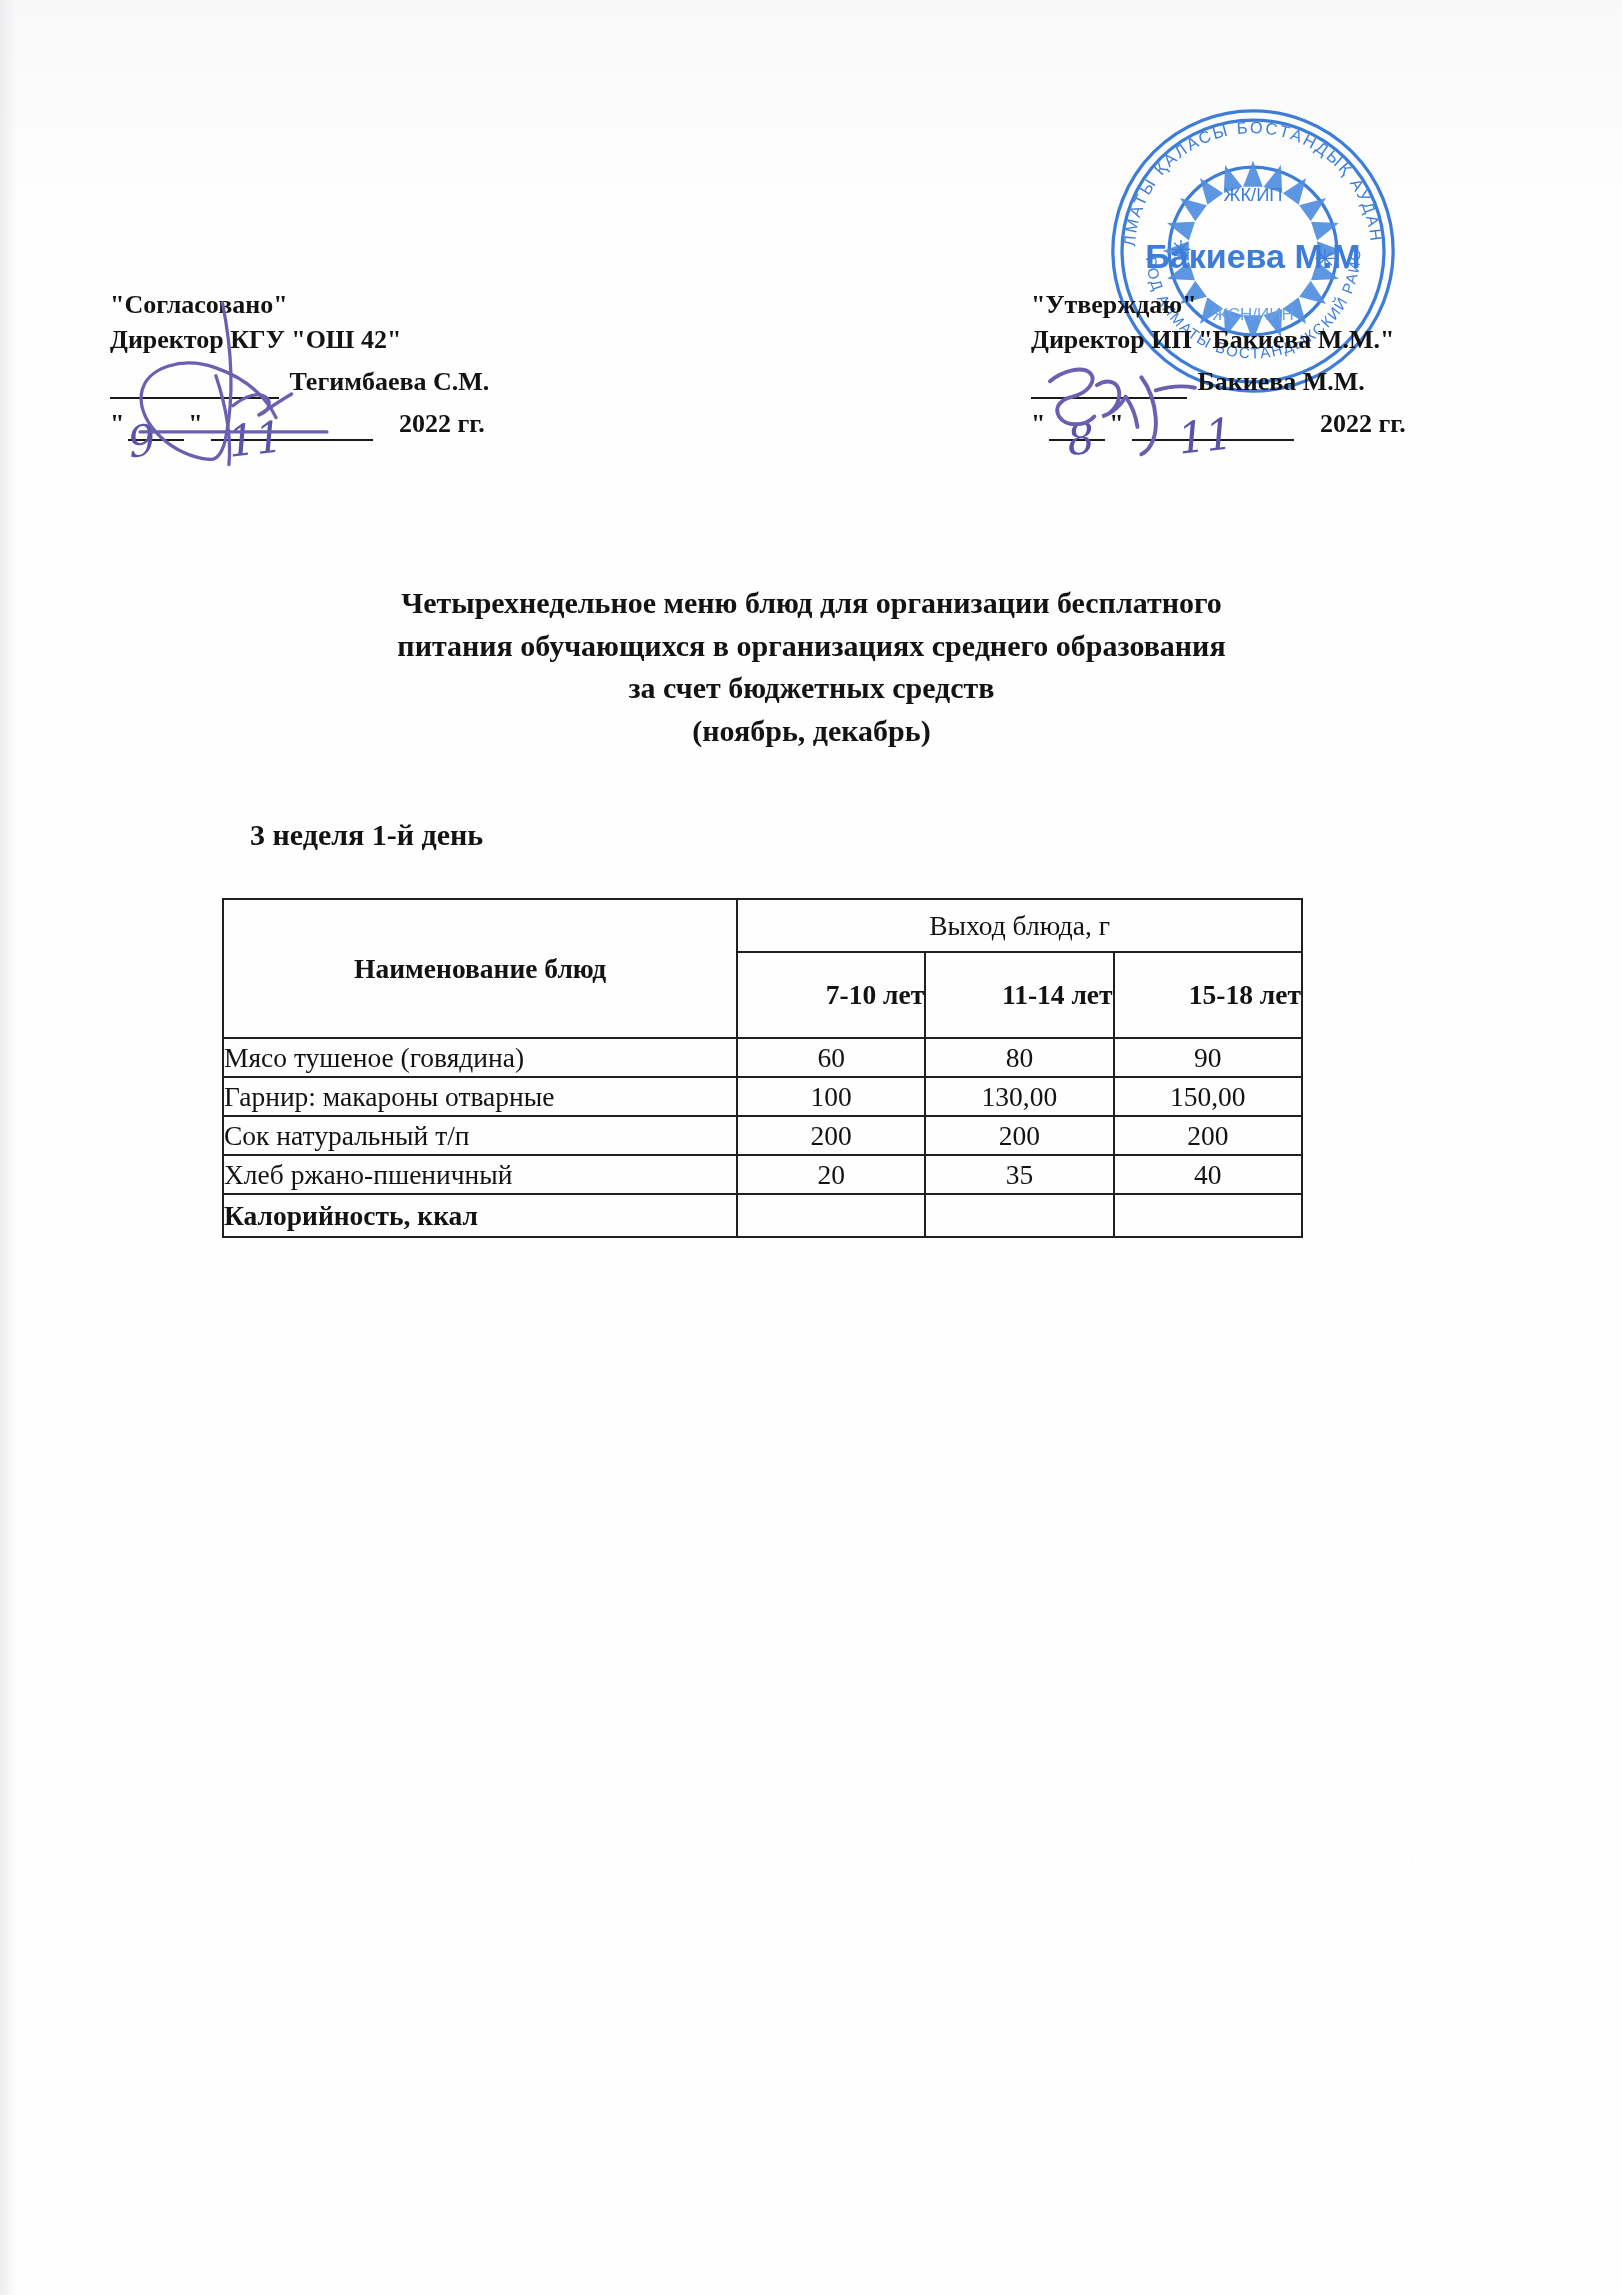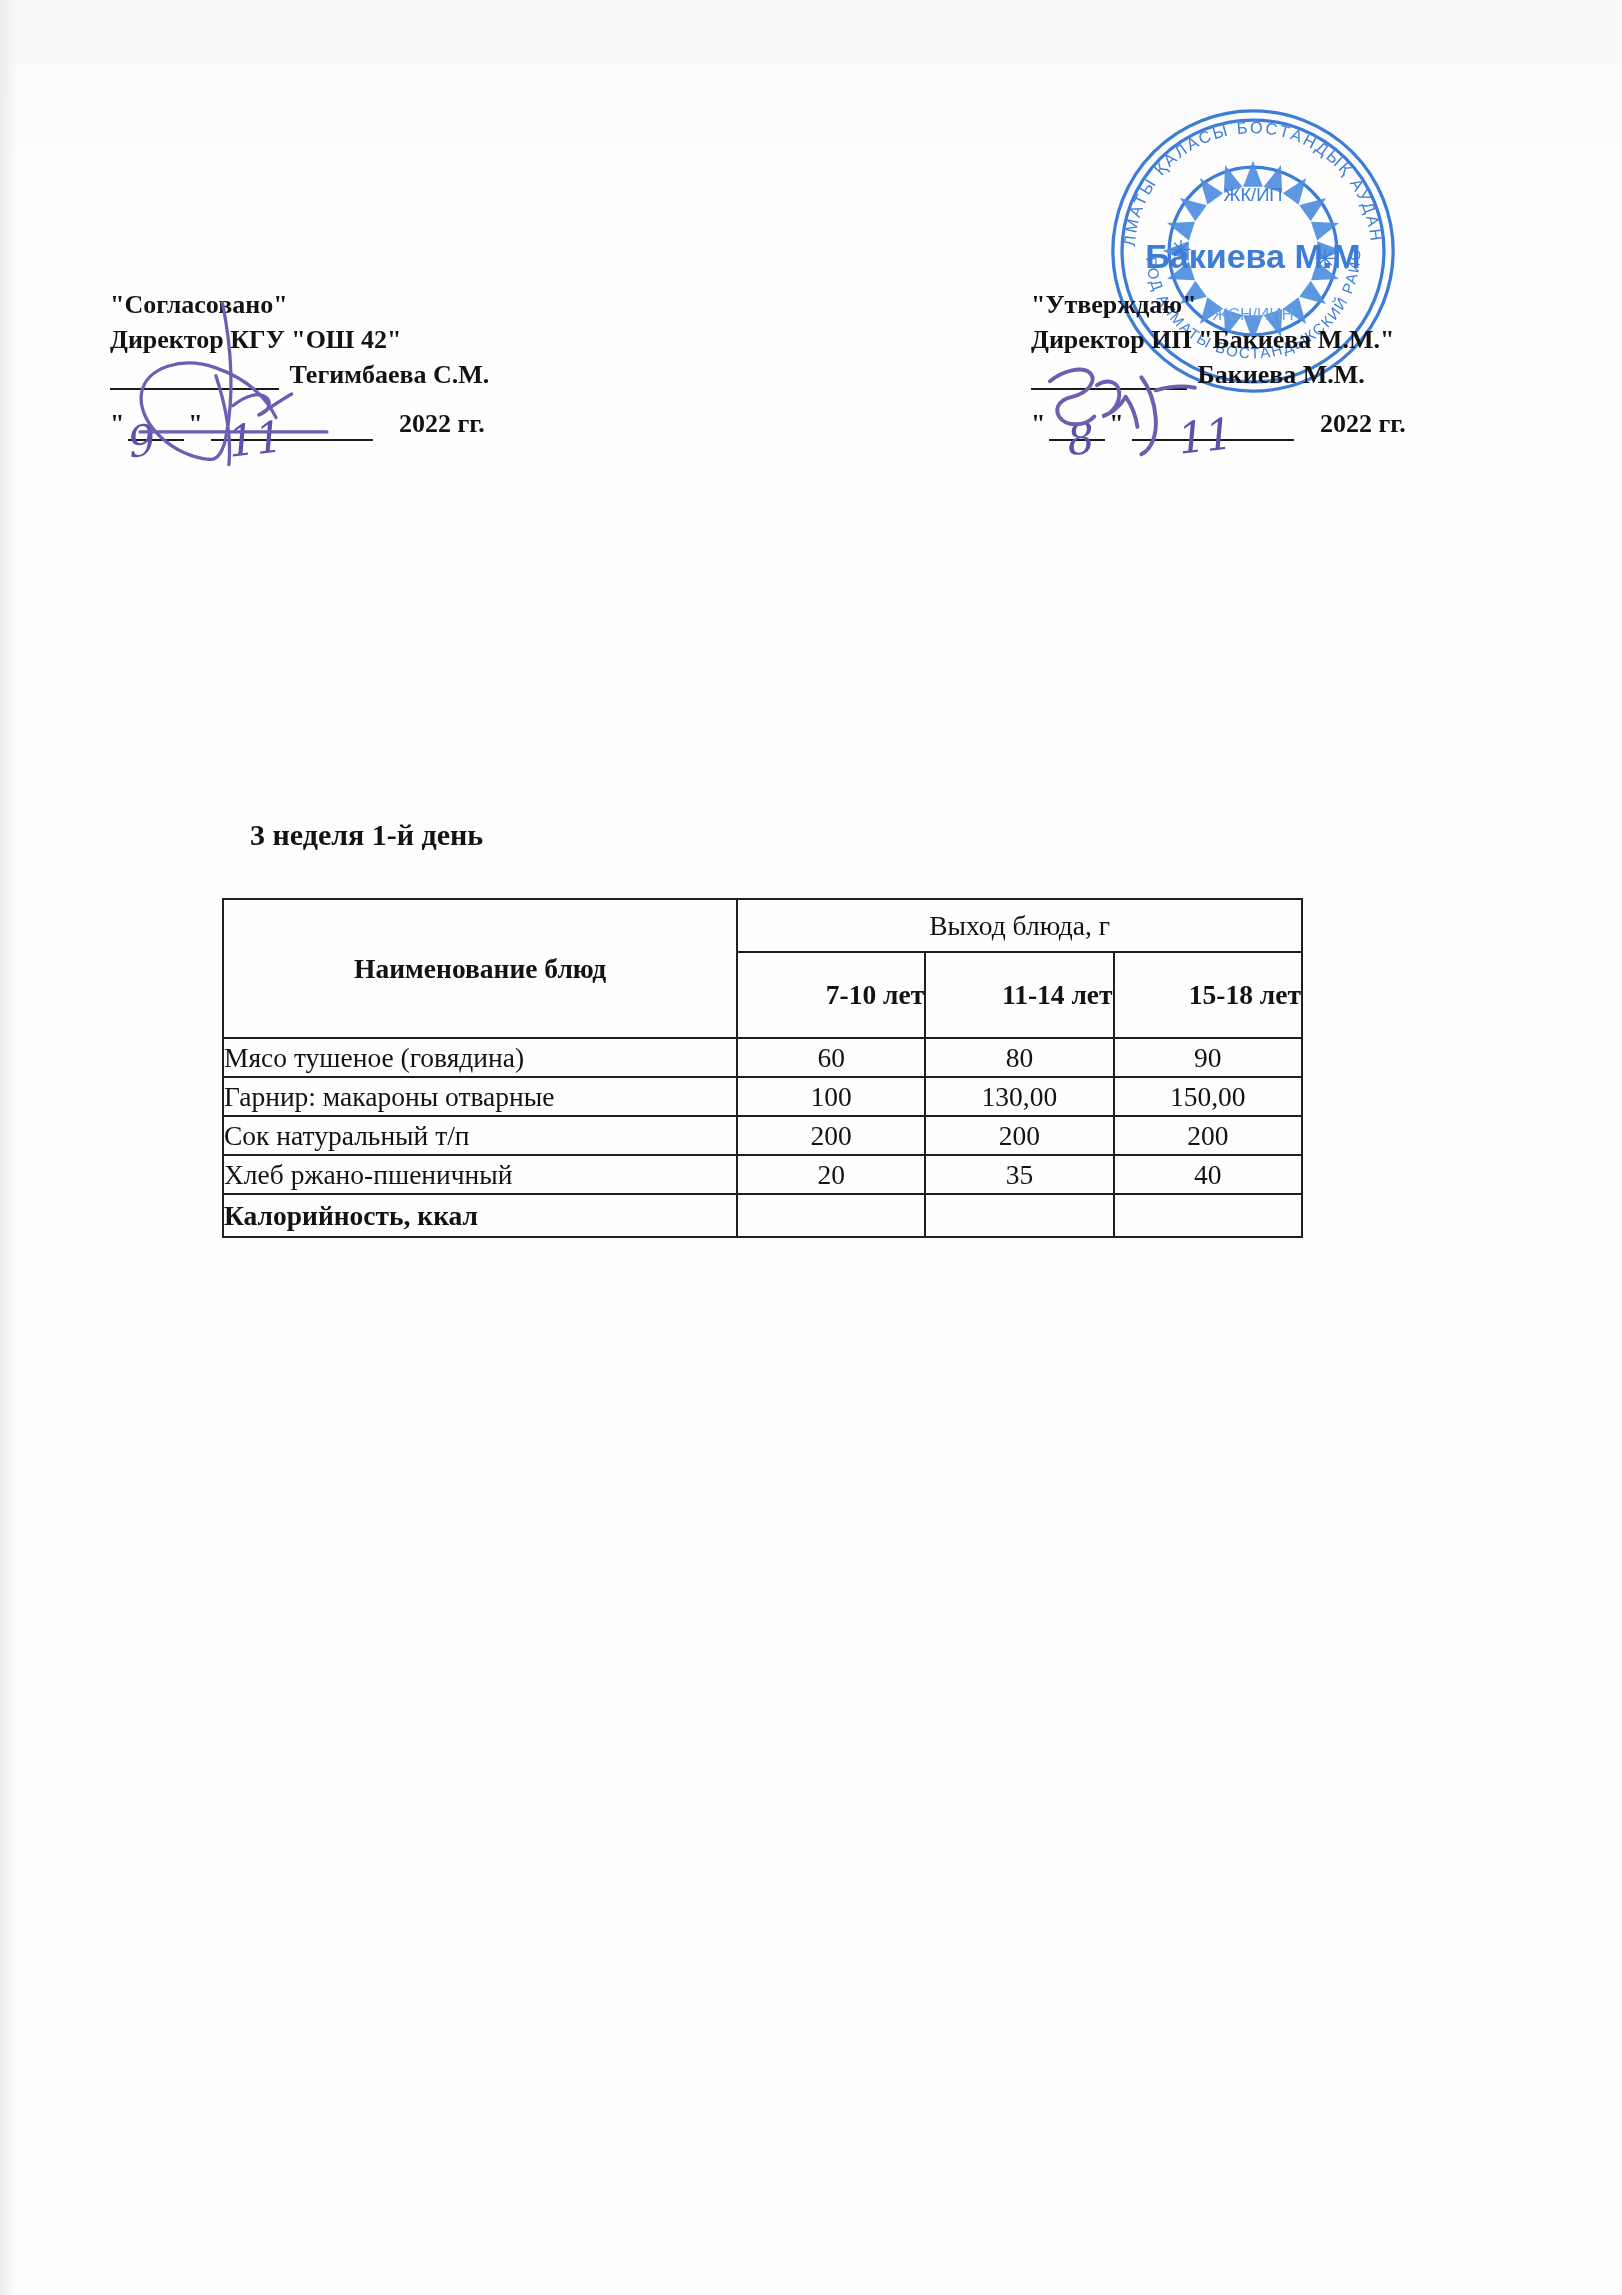--- a/index.html
+++ b/index.html
@@ -48,21 +48,21 @@
   .approval-left  { left: 110px; top: 288px; }
   .approval-right { left: 1031px; top: 288px; }
 
   .appr-row {
     display: block;
     height: 35px;
   }
 
   .sig-row {
     display: flex;
-    align-items: flex-start;
+    align-items: flex-end;
     height: 41px;
   }
   .sig-line {
     border-bottom: 2.6px solid #1b1b1b;
     height: 30px;
   }
   .sig-line-left  { width: 169px; }
   .sig-line-right { width: 156px; }
   .sig-name { margin-left: 10.5px; }
 
@@ -295,20 +295,26 @@
   <svg class="sig-scribble-right" viewBox="0 0 330 170">
     <g fill="none" stroke="#6a5fb0" stroke-width="6" stroke-linecap="round">
       <path d="M24,34 C44,18 74,10 86,22 C96,34 82,52 58,58 C40,62 30,74 38,88 C48,104 78,104 92,88"></path>
       <path d="M96,40 C112,30 128,34 130,50 C132,66 120,84 104,88 C118,84 132,72 140,58"></path>
       <path d="M140,58 C150,72 156,90 158,104"></path>
       <path d="M164,28 C176,44 184,66 186,90 C188,116 180,138 164,146"></path>
       <path d="M186,48 C206,42 226,40 246,44"></path>
     </g>
   </svg>
 
+  <div class="doc-title">
+    <span class="t-line">Четырехнедельное меню блюд для организации бесплатного</span>
+    <span class="t-line">питания обучающихся в организациях среднего образования</span>
+    <span class="t-line">за счет бюджетных средств</span>
+    <span class="t-line">(ноябрь, декабрь)</span>
+  </div>
 
   <div class="week-day">3 неделя 1-й день</div>
 
   <table class="menu-table">
     <thead>
       <tr>
         <th class="th-name" rowspan="2">Наименование блюд</th>
         <th class="th-group" colspan="3">Выход блюда, г</th>
       </tr>
       <tr>

